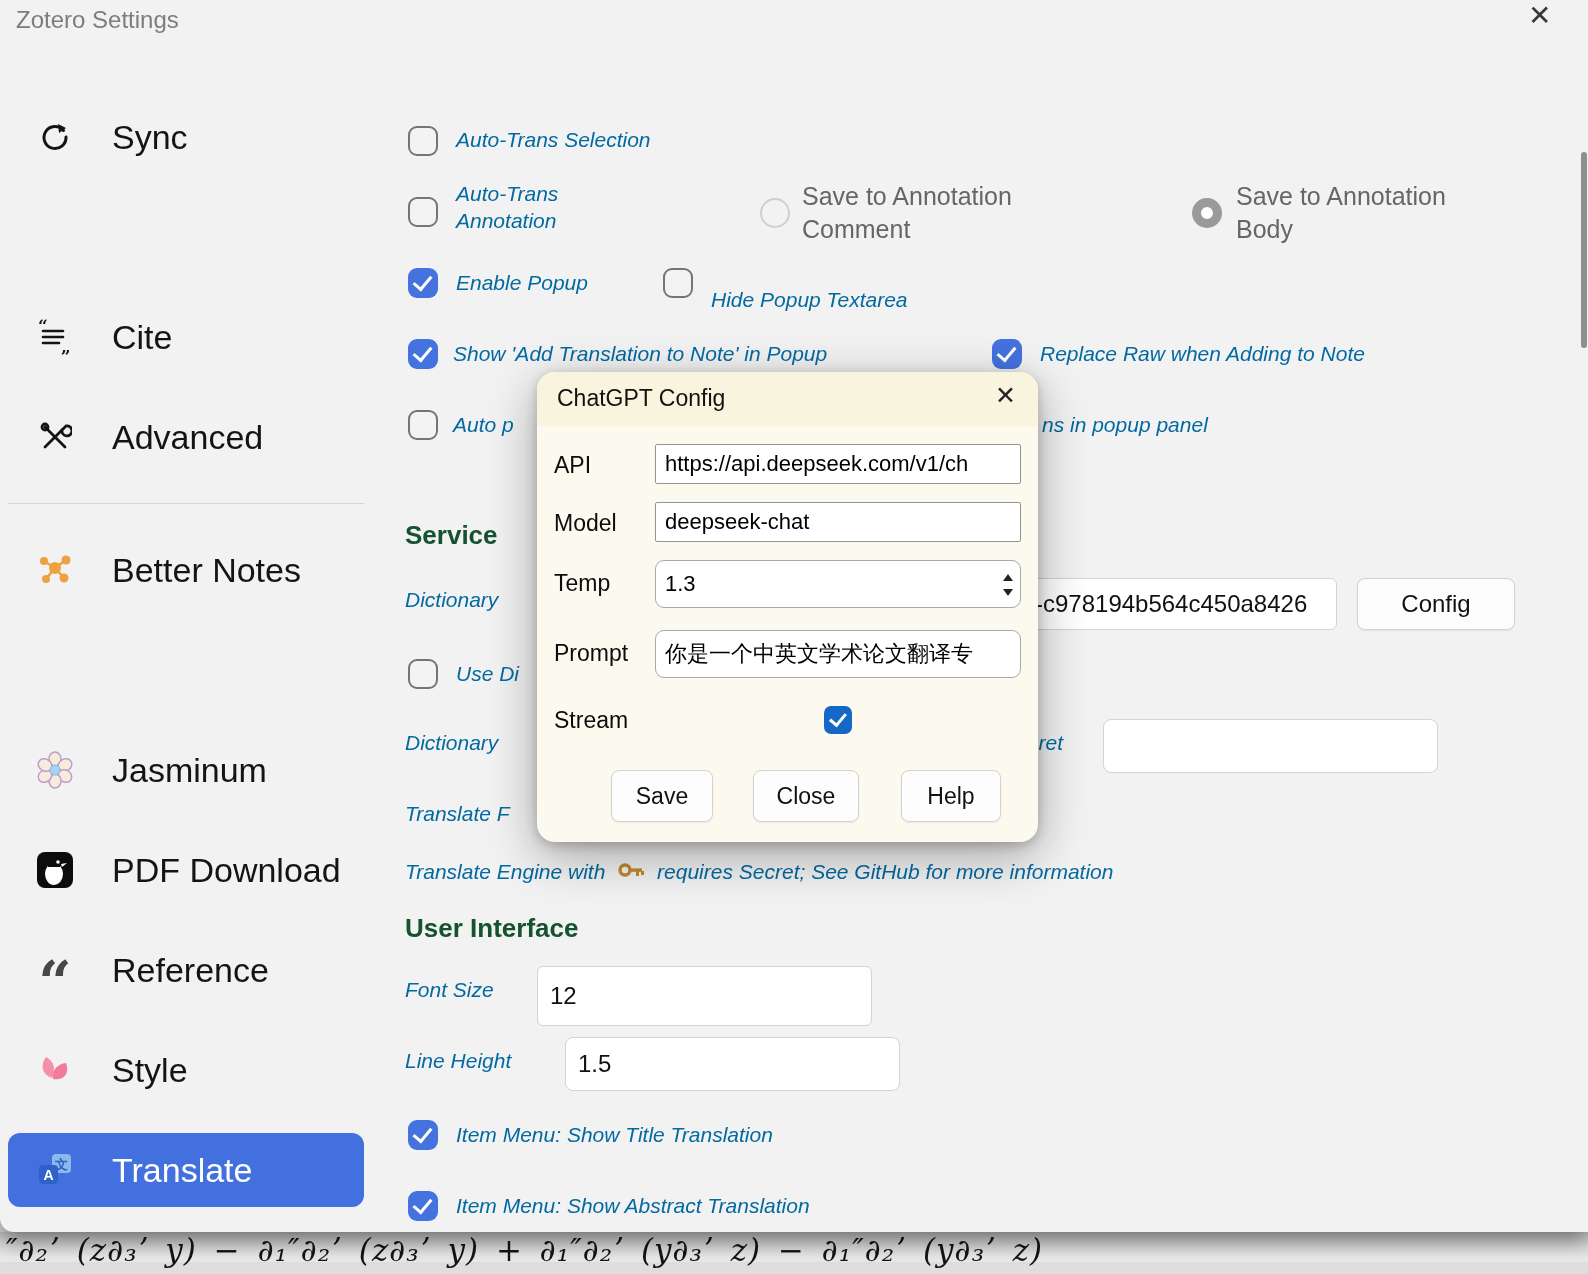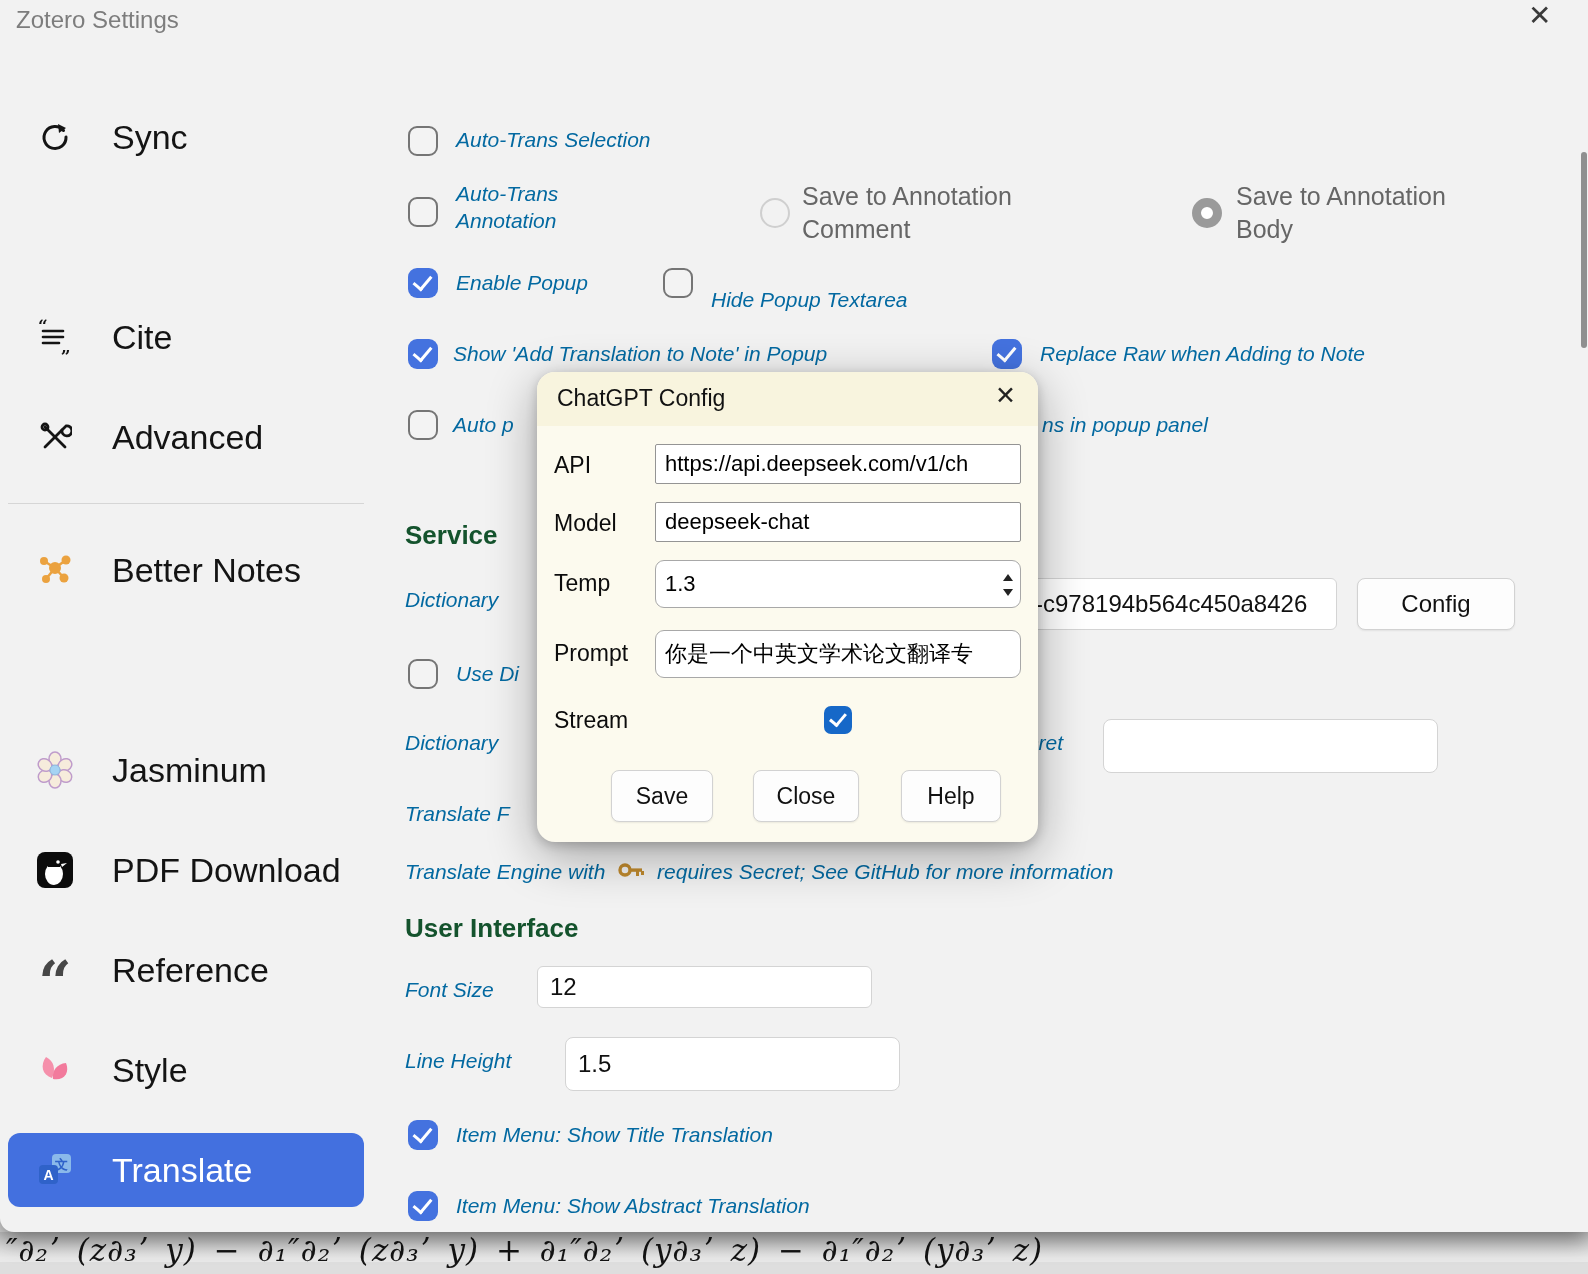--- a/index.html
+++ b/index.html
@@ -262,21 +262,21 @@
           <rect x="19" y="13" width="3" height="5" fill="#c08a2e"></rect>
           <rect x="24" y="13" width="3" height="4" fill="#c08a2e"></rect>
         </svg>
       </span>
       <span>requires Secret; See GitHub for more information</span>
     </div>
 
     <div class="h" style="left:405px;top:913px">User Interface</div>
 
     <div class="lbl" style="left:405px;top:978px">Font Size</div>
-    <input class="tinput" style="left: 537px; top: 966px; width: 335px; height: 42px; border-radius: 6px;" type="text" value="12">
+    <input class="tinput" style="left: 537px; top: 966px; width: 335px; height: 60px; border-radius: 6px;" type="text" value="12">
 
     <div class="lbl" style="left:405px;top:1049px">Line Height</div>
     <input class="tinput" style="left: 565px; top: 1037px; width: 335px; height: 54px;" type="text" value="1.5">
 
     <div class="cb on" style="left:408px;top:1120px"></div>
     <div class="lbl" style="left:456px;top:1123px">Item Menu: Show Title Translation</div>
 
     <div class="cb on" style="left:408px;top:1191px"></div>
     <div class="lbl" style="left:456px;top:1194px">Item Menu: Show Abstract Translation</div>
 

